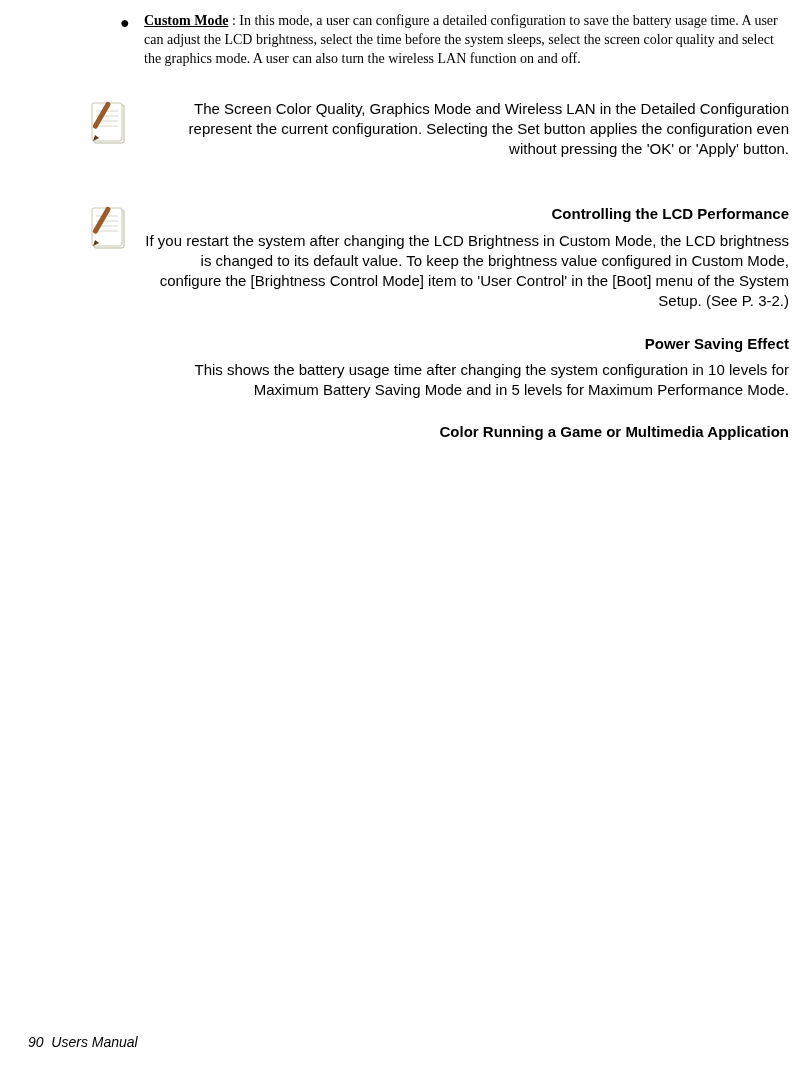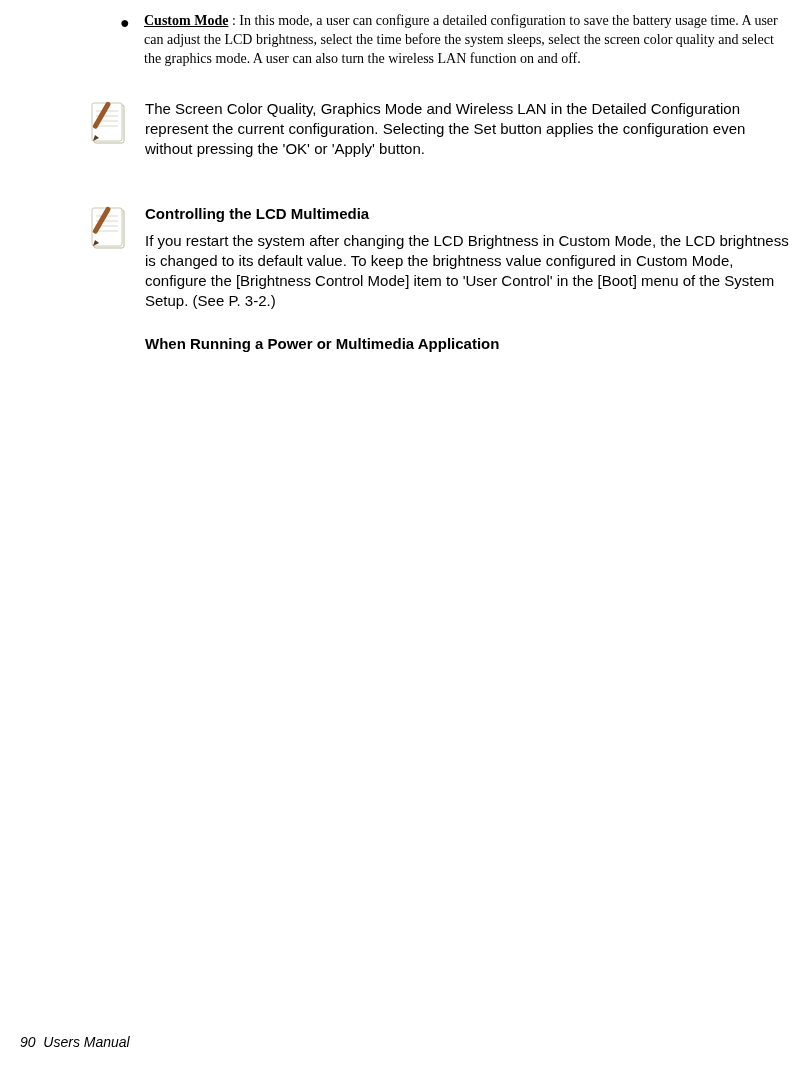--- a/index.html
+++ b/index.html
@@ -34,20 +34,21 @@
     }
     .bullet-label {
       font-weight: bold;
       text-decoration: underline;
     }
     .note-block {
       display: flex;
       margin-left: 90px;
       margin-right: 20px;
       margin-bottom: 35px;
+      text-align: right;
     }
     .note-icon {
       width: 55px;
       flex-shrink: 0;
     }
     .note-icon svg { display:block; }
     .note-text {
       flex: 1;
     }
     .sub-heading {
@@ -55,21 +56,21 @@
       margin-bottom: 6px;
     }
     .para {
       margin-bottom: 10px;
     }
     .section {
       margin-bottom: 22px;
     }
     .footer {
       position: absolute;
-      left: 20px;
+      left: 28px;
       bottom: 34px;
       font-style: italic;
       font-size: 14px;
     }
     .footer .pg {
       font-style: italic;
     }
   </style>
 </head>
 <body>
@@ -107,24 +108,28 @@
       <line x1="6" y1="12" x2="28" y2="12" stroke="#d8d8c8" stroke-width="1"></line>
       <line x1="6" y1="17" x2="28" y2="17" stroke="#d8d8c8" stroke-width="1"></line>
       <line x1="6" y1="22" x2="28" y2="22" stroke="#d8d8c8" stroke-width="1"></line>
       <line x1="6" y1="27" x2="28" y2="27" stroke="#d8d8c8" stroke-width="1"></line>
       <rect x="17" y="2" width="5" height="30" rx="2" fill="#9a5a2a" transform="rotate(30 17 2)"></rect>
       <polygon points="5,36 3,42 9,39" fill="#5a3a1a"></polygon>
     </svg>
   </div>
   <div class="note-text">
     <div class="section">
-      <p class="sub-heading">Controlling the LCD Multimedia</p>
+      <p class="sub-heading">Controlling the LCD Performance</p>
       <p class="para">If you restart the system after changing the LCD Brightness in Custom Mode, the LCD brightness is changed to its default value. To keep the brightness value configured in Custom Mode, configure the [Brightness Control Mode] item to 'User Control' in the [Boot] menu of the System Setup. (See P. 3-2.)</p>
     </div>
     <div class="section">
-      <p class="sub-heading">When Running a Power or Multimedia Application</p>
+      <p class="sub-heading">Power Saving Effect</p>
+      <p class="para">This shows the battery usage time after changing the system configuration in 10 levels for Maximum Battery Saving Mode and in 5 levels for Maximum Performance Mode.</p>
+    </div>
+    <div class="section">
+      <p class="sub-heading">Color Running a Game or Multimedia Application</p>
     </div>
   </div>
 </div>
 
 <div class="footer">
   <span class="pg">90</span>&nbsp;&nbsp;<span>Users Manual</span>
 </div>
 
 </body></html>

